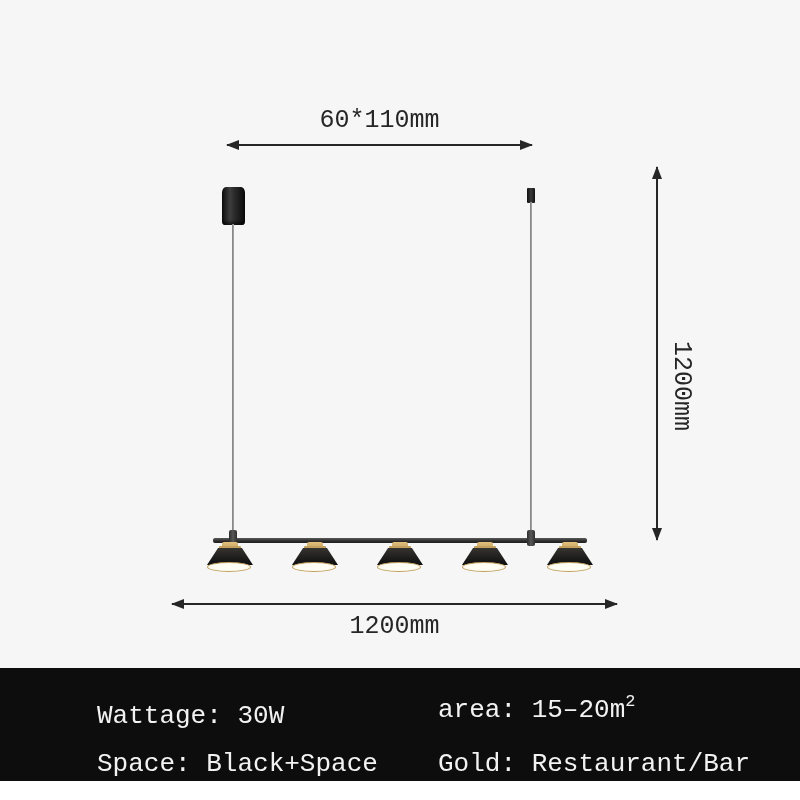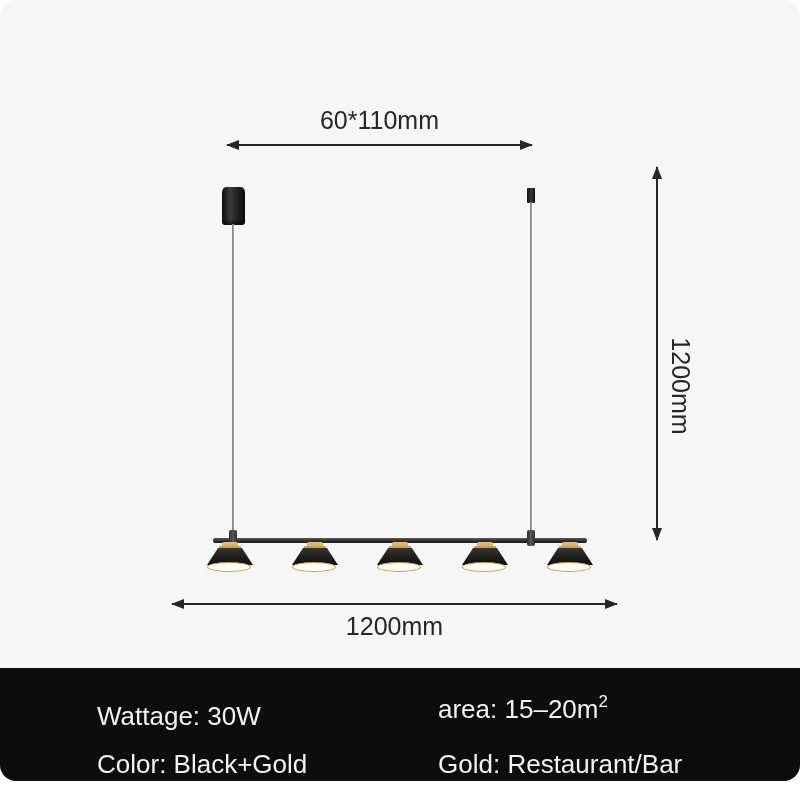--- a/index.html
+++ b/index.html
@@ -1,21 +1,20 @@
 <!DOCTYPE html>
 <html style="--background: #f6f6f6; --footer-background: #0d0d0d; --footer-text: #f2f2f2; --dimension-line: #262626; --fixture-black: #1c1c1c; --accent-gold: #c2a05e; --shade-diffuser: #f3edd8;"><head>
 <meta charset="utf-8">
 <style>
   html,body { margin:0; padding:0; }
   .stage {
     position:relative; width:800px; height:781px;
     background:var(--background,#f6f6f6);
-    font-family:Liberation Sans, sans-serif;
+    font-family:Liberation Mono, monospace;
     overflow:hidden;
-    border-radius:16px;
   }
 
   
   .dim-label { position:absolute; color:var(--dimension-line,#262626); font-size:25px; line-height:29px; }
   .top-label    { left:227px; top:106px; width:305px; text-align:center; }
   .bottom-label { left:172px; top:612px; width:445px; text-align:center; }
   .v-label      { left:616px; top:372px; width:130px; height:28px; line-height:28px;
                   text-align:center; transform:rotate(90deg); }
 
   
@@ -136,22 +135,22 @@
   <div class="footer">
     <div class="spec r1c1">
       <span>Wattage:</span>
       <span>30W</span>
     </div>
     <div class="spec r1c2">
       <span>area:</span>
       <span>15–20m</span><sup>2</sup>
     </div>
     <div class="spec r2c1">
-      <span>Color:</span>
-      <span>Black+Gold</span>
+      <span>Space:</span>
+      <span>Black+Space</span>
     </div>
     <div class="spec r2c2">
       <span>Gold:</span>
       <span>Restaurant/Bar</span>
     </div>
   </div>
 
 </div>
 
 </body></html>

